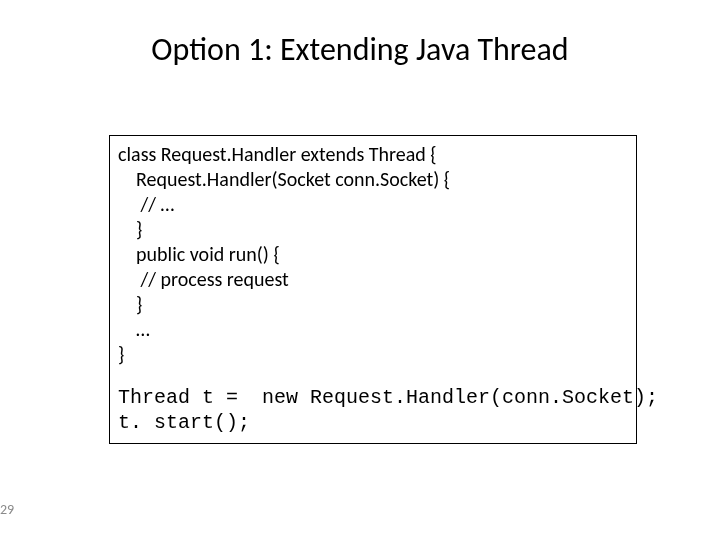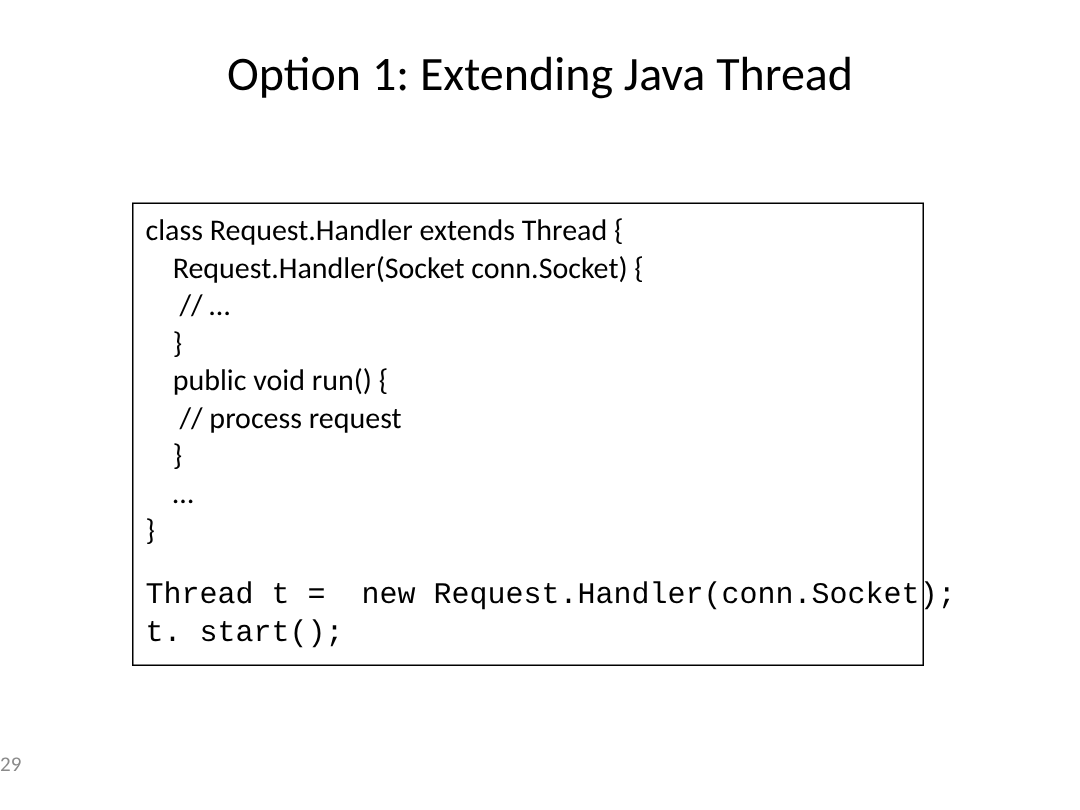--- a/index.html
+++ b/index.html
@@ -24,21 +24,21 @@
     left: 0;
     width: 720px;
     text-align: center;
     font-size: 32px;
     font-weight: 400;
     color: #000;
   }
   .code-box {
     position: absolute;
     top: 135px;
-    left: 88px;
+    left: 109px;
     width: 528px;
     border: 1px solid #000;
     box-sizing: border-box;
     padding: 6px 8px 8px 8px;
   }
   .block1 {
     font-family: Calibri, "Segoe UI", Arial, sans-serif;
     font-size: 20px;
     line-height: 1.25;
     white-space: pre;

